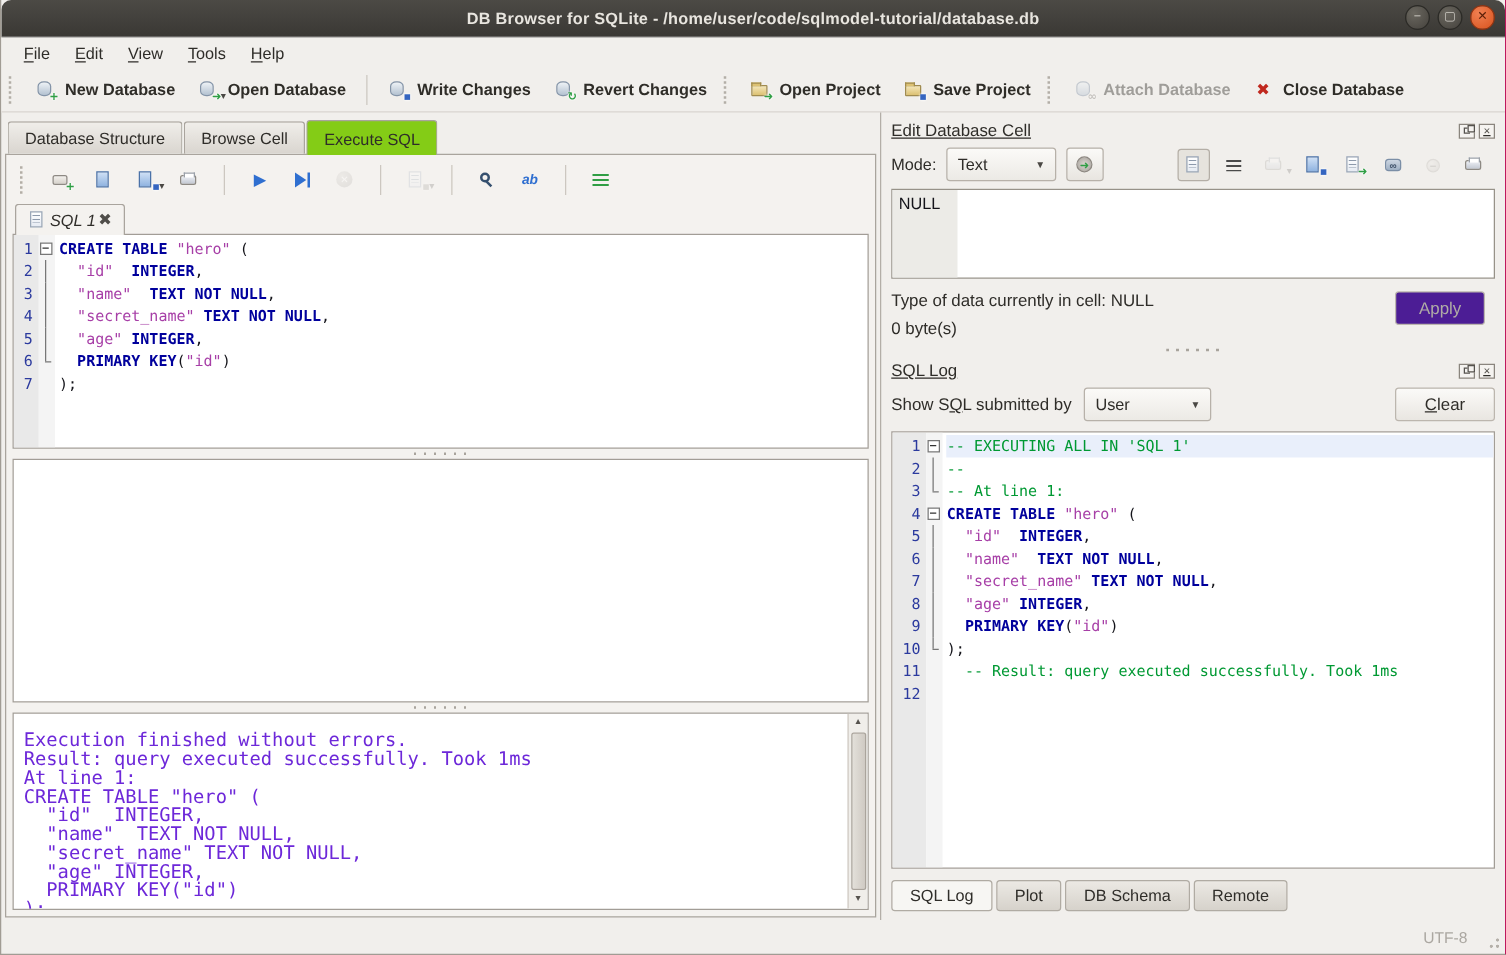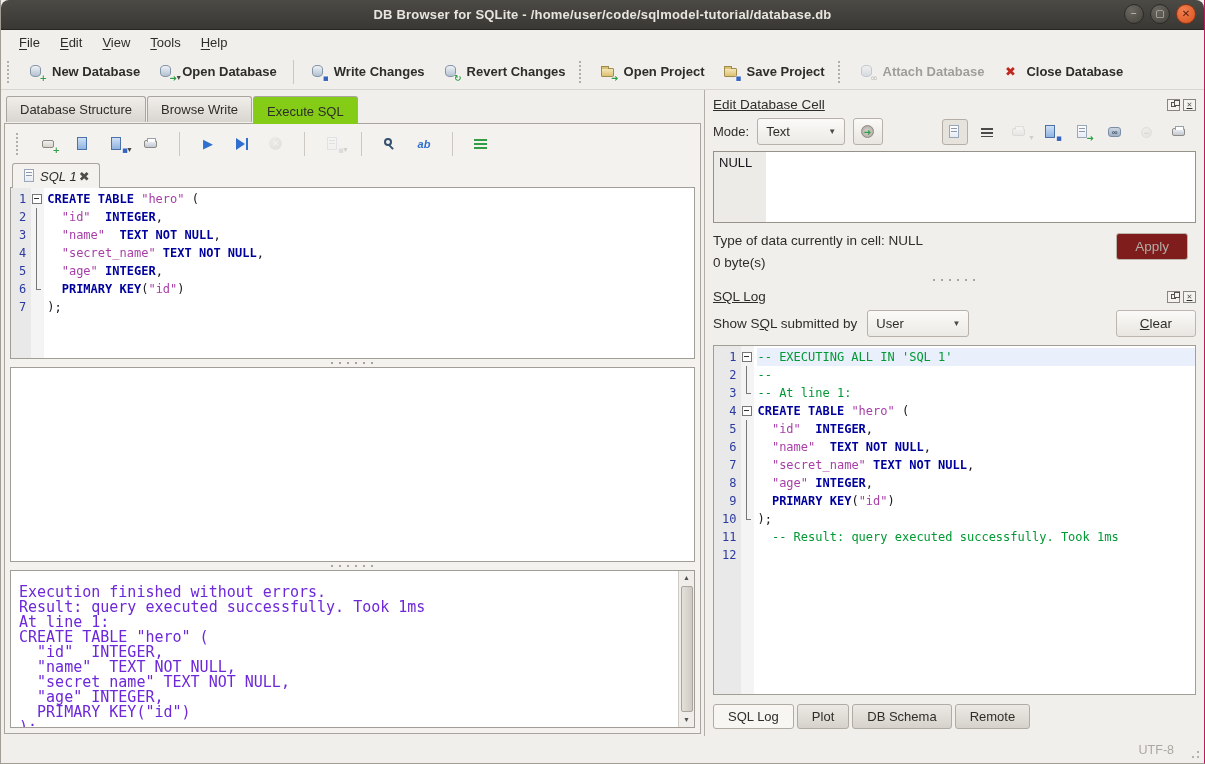--- a/index.html
+++ b/index.html
@@ -56,21 +56,21 @@
   .b-green{color:#2f9e44;}.b-blue{color:#3565c0;}.b-gray{color:#8a8680;}
   .dd{position:absolute;right:-8px;bottom:-1px;font-size:7px;color:#4a4844;}
   .ic.dis{opacity:.45;}
 
   
   .main{flex:1;display:flex;min-height:0;}
   .left-panel{width:703px;flex:none;display:flex;flex-direction:column;padding:4px 3px 2px 3px;min-height:0;}
   .right-dock{flex:1;border-left:1px solid #b3aea7;display:flex;flex-direction:column;padding:2px 6px 0 6px;min-height:0;}
 
   
-  .dtabs{display:flex;align-items:flex-start;padding:2px 2px 0 2px;flex:none;}
+  .dtabs{display:flex;align-items:center;padding:2px 2px 0 2px;flex:none;}
   .dtab{padding:5px 13px 5px 13px;border:1px solid #a9a49d;border-bottom:none;border-radius:3px 3px 0 0;background:linear-gradient(#f0eeea,#d9d5cf);margin-right:1px;cursor:default;position:relative;}
   .dtab.active{background:#84cc16;padding-top:7px;margin-bottom:-1px;z-index:2;}
   .tab-frame{flex:1;border:1px solid #a9a49d;background:#f4f2ef;display:flex;flex-direction:column;padding:3px 5px 5px 5px;min-height:0;}
 
   
   .editor-toolbar{height:34px;flex:none;display:flex;align-items:center;gap:8px;padding:0 2px;}
 
   
   .stabs{display:flex;align-items:flex-end;padding:2px 0 0 2px;flex:none;}
   .stab{display:flex;align-items:center;gap:2px;padding:4px 9px;border:1px solid #a9a49d;border-bottom:none;border-radius:3px 3px 0 0;background:#f4f2ef;margin-bottom:-1px;z-index:2;font-style:italic;}
@@ -118,21 +118,21 @@
   .select .caret{font-size:8px;color:#4a4844;margin-left:8px;}
   .sqbtn{width:30px;height:27px;border:1px solid #b7b1a9;border-radius:3px;background:linear-gradient(#fbfaf8,#e8e5e0);display:flex;align-items:center;justify-content:center;flex:none;cursor:default;}
   .cell-icons{margin-left:auto;display:flex;gap:6px;align-items:center;padding-right:4px;}
 
   .cell-editor{height:72px;flex:none;border:1px solid #979289;background:#fff;position:relative;margin:0 2px;}
   .cell-strip{position:absolute;left:0;top:0;bottom:0;width:52px;background:#ecebe7;}
   .cell-null{position:absolute;left:5px;top:3px;color:#14141a;}
   .type-row{display:flex;align-items:flex-start;padding:10px 2px 6px 2px;flex:none;}
   .type-lines{display:flex;flex-direction:column;gap:7px;font-size:13.5px;}
   .btn{height:27px;border:1px solid #bcb6ae;border-radius:3px;background:linear-gradient(#fbfaf8,#e9e6e1);padding:0 18px;display:flex;align-items:center;justify-content:center;font-size:13.5px;cursor:default;}
-  .btn.dis{color:#b0aca6;background:#7f1d1d;}
+  .btn.dis{color:#b0aca6;background:#4c1d95;}
   .apply-wrap{margin-left:auto;padding-right:8px;}
 
   .log-controls{display:flex;align-items:center;gap:10px;padding:2px 2px 8px 2px;flex:none;}
   .log-editor{flex:1;margin:0 2px;min-height:0;}
   .btabs{display:flex;gap:3px;padding:9px 2px 7px 2px;flex:none;}
   .btab{padding:4px 14px;border:1px solid #b0aba3;border-radius:3px;background:linear-gradient(#ece9e4,#d6d2cb);cursor:default;}
   .btab.active{background:#f7f6f3;}
 
   
   .statusbar{height:27px;flex:none;display:flex;align-items:center;justify-content:flex-end;padding-right:30px;color:#aba7a1;font-size:12.5px;position:relative;}
@@ -225,21 +225,21 @@
         </span>
         <span>Close Database</span>
       </div>
     </div>
 
   <div class="main">
 
     <div class="left-panel">
       <div class="dtabs" id="doc-tabs">
           <div class="dtab">Database Structure</div>
-          <div class="dtab">Browse Write</div>
+          <div class="dtab">Browse Cell</div>
           <div class="dtab active">Execute SQL</div>
         </div>
       <div class="tab-frame">
         <div class="editor-toolbar" id="editor-toolbar">
             <span class="tb-handle"></span>
             <span class="ebtn">
               <span class="ic">
                 <span class="sh sh-tabplus"></span>
                 <span class="bd b-green">+</span>
               </span>

